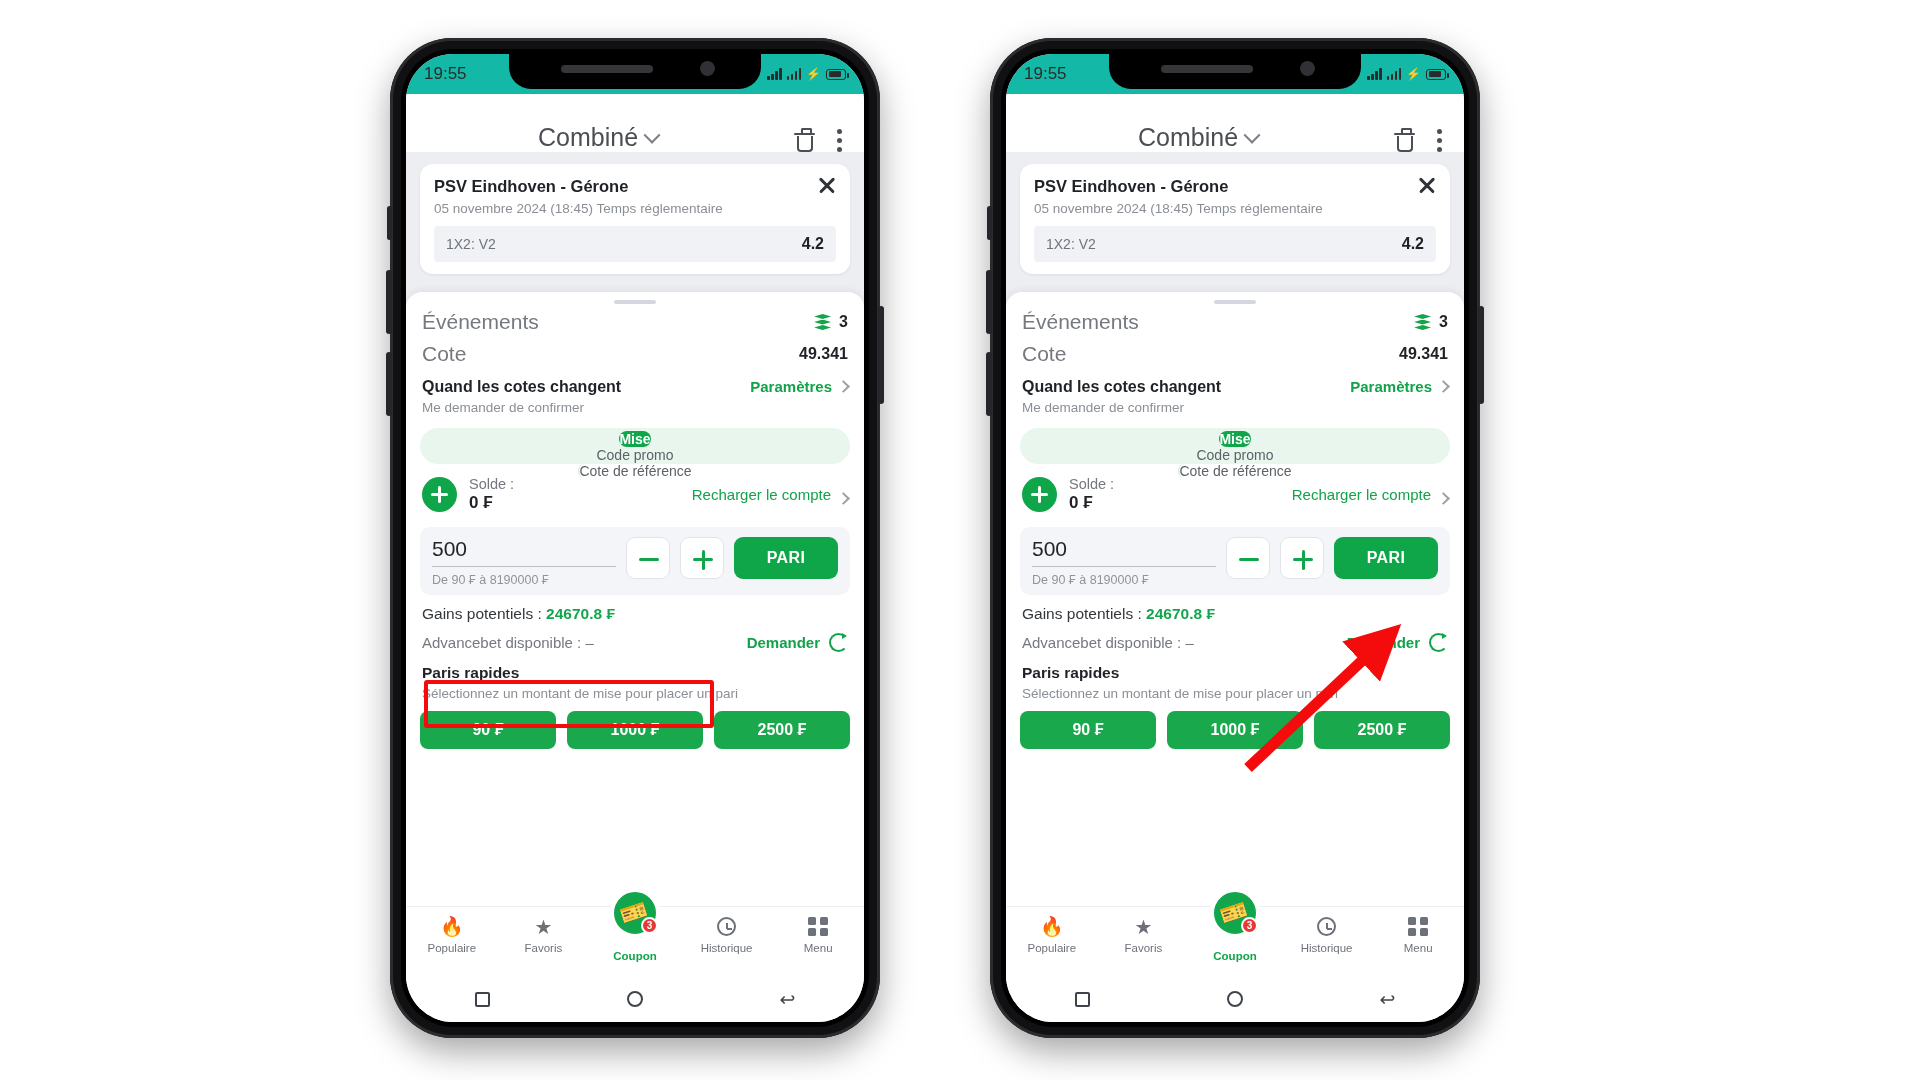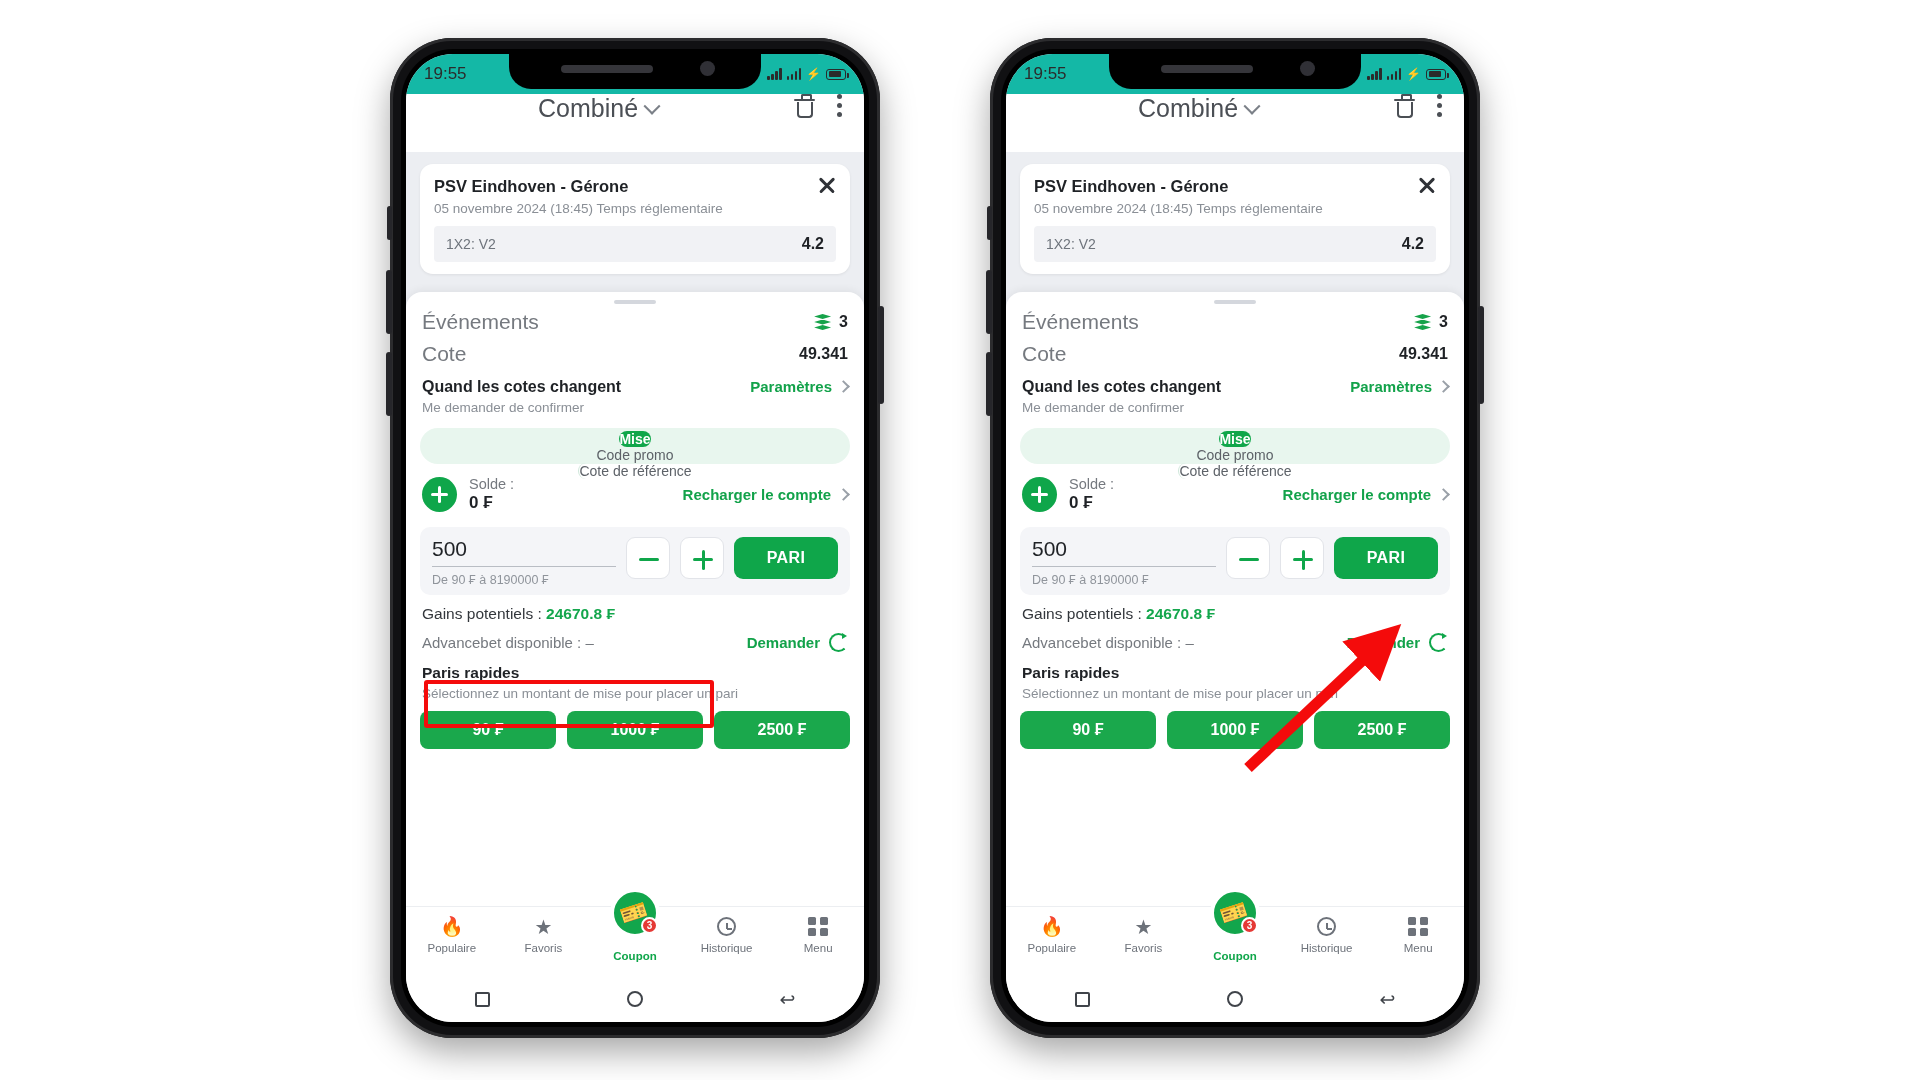--- a/index.html
+++ b/index.html
@@ -41,21 +41,21 @@
   .sb-right { display:flex; align-items:center; gap:5px; font-size:12px; color:#2b2b2b; }
   .bars { display:inline-flex; align-items:flex-end; gap:1.5px; height:12px; }
   .bars i { display:block; width:2.5px; background:#2b2b2b; border-radius:1px; }
   .bars i:nth-child(1){height:4px}.bars i:nth-child(2){height:6px}
   .bars i:nth-child(3){height:9px}.bars i:nth-child(4){height:12px}
   .batt { width:20px; height:11px; border:1.5px solid #2b2b2b; border-radius:3px; position:relative; }
   .batt:after{content:"";position:absolute;right:-3.5px;top:3px;width:2px;height:5px;background:#2b2b2b;border-radius:0 1px 1px 0}
   .batt span{position:absolute;inset:1.5px;background:#2b2b2b;border-radius:1px;width:70%}
 
   
-  .apphdr { flex:0 0 58px; background:#fff; display:flex; align-items:flex-start;
+  .apphdr { flex:0 0 58px; background:#fff; display:flex; align-items:flex-end;
             justify-content:flex-end; gap:22px; padding:0 22px; }
   .apptitle { font-size:25px; font-weight:500; color:#4b4f55; margin-right:auto; margin-left:110px;
               display:flex; align-items:center; gap:8px; }
   .chev-dn { width:12px; height:12px; border-right:2.4px solid #7b8088; border-bottom:2.4px solid #7b8088;
              transform:rotate(45deg) translate(-2px,-2px); }
   .ico { color:#4b4f55; display:flex; align-items:center; justify-content:center; }
 
   .trash { width:21px; height:24px; position:relative; }
   .trash:before{content:"";position:absolute;left:0;top:5px;width:21px;height:2.4px;background:#4b4f55;border-radius:1px}
   .trash:after{content:"";position:absolute;left:7px;top:0;width:7px;height:4px;
@@ -116,22 +116,22 @@
   .seg.sep { border-left:1px solid #cfe7da; }
 
   
   .balrow { display:flex; align-items:center; padding:12px 16px 10px; gap:12px; }
   .plusbtn { width:35px; height:35px; border-radius:50%; background:#0fa64a; position:relative; flex:0 0 35px; }
   .plusbtn:before,.plusbtn:after{content:"";position:absolute;background:#fff;border-radius:2px}
   .plusbtn:before{left:9px;top:16px;width:17px;height:3px}
   .plusbtn:after{left:16px;top:9px;width:3px;height:17px}
   .balinfo .l1{font-size:14.5px;color:#75797f}
   .balinfo .l2{font-size:17px;font-weight:700;color:#1f2226;margin-top:1px}
-  .rechg { margin-left:auto; display:flex; align-items:center; gap:8px; color:#12a24a;
-           font-weight:700; font-size:15px; }
+  .rechg { margin-left:auto; display:flex; align-items:flex-end; gap:8px; color:#12a24a;
+           font-weight:400; font-size:15px; }
 
   
   .stakebox { margin:4px 14px 0; background:#f4f5f8; border-radius:10px; padding:10px 12px 8px;
               display:flex; align-items:flex-start; gap:10px; }
   .stakefield { flex:1; }
   .stakeval { font-size:21px; color:#1f2226; padding-bottom:5px; border-bottom:1.5px solid #b9bdc4; }
   .stakehint { font-size:12.5px; color:#8f949b; margin-top:6px; }
   .stepbtn { width:44px; height:42px; background:#fff; border:1px solid #e2e4e9; border-radius:9px;
              position:relative; flex:0 0 44px; }
   .stepbtn:before{content:"";position:absolute;left:12px;top:20px;width:20px;height:3px;background:#0fa64a;border-radius:2px}

